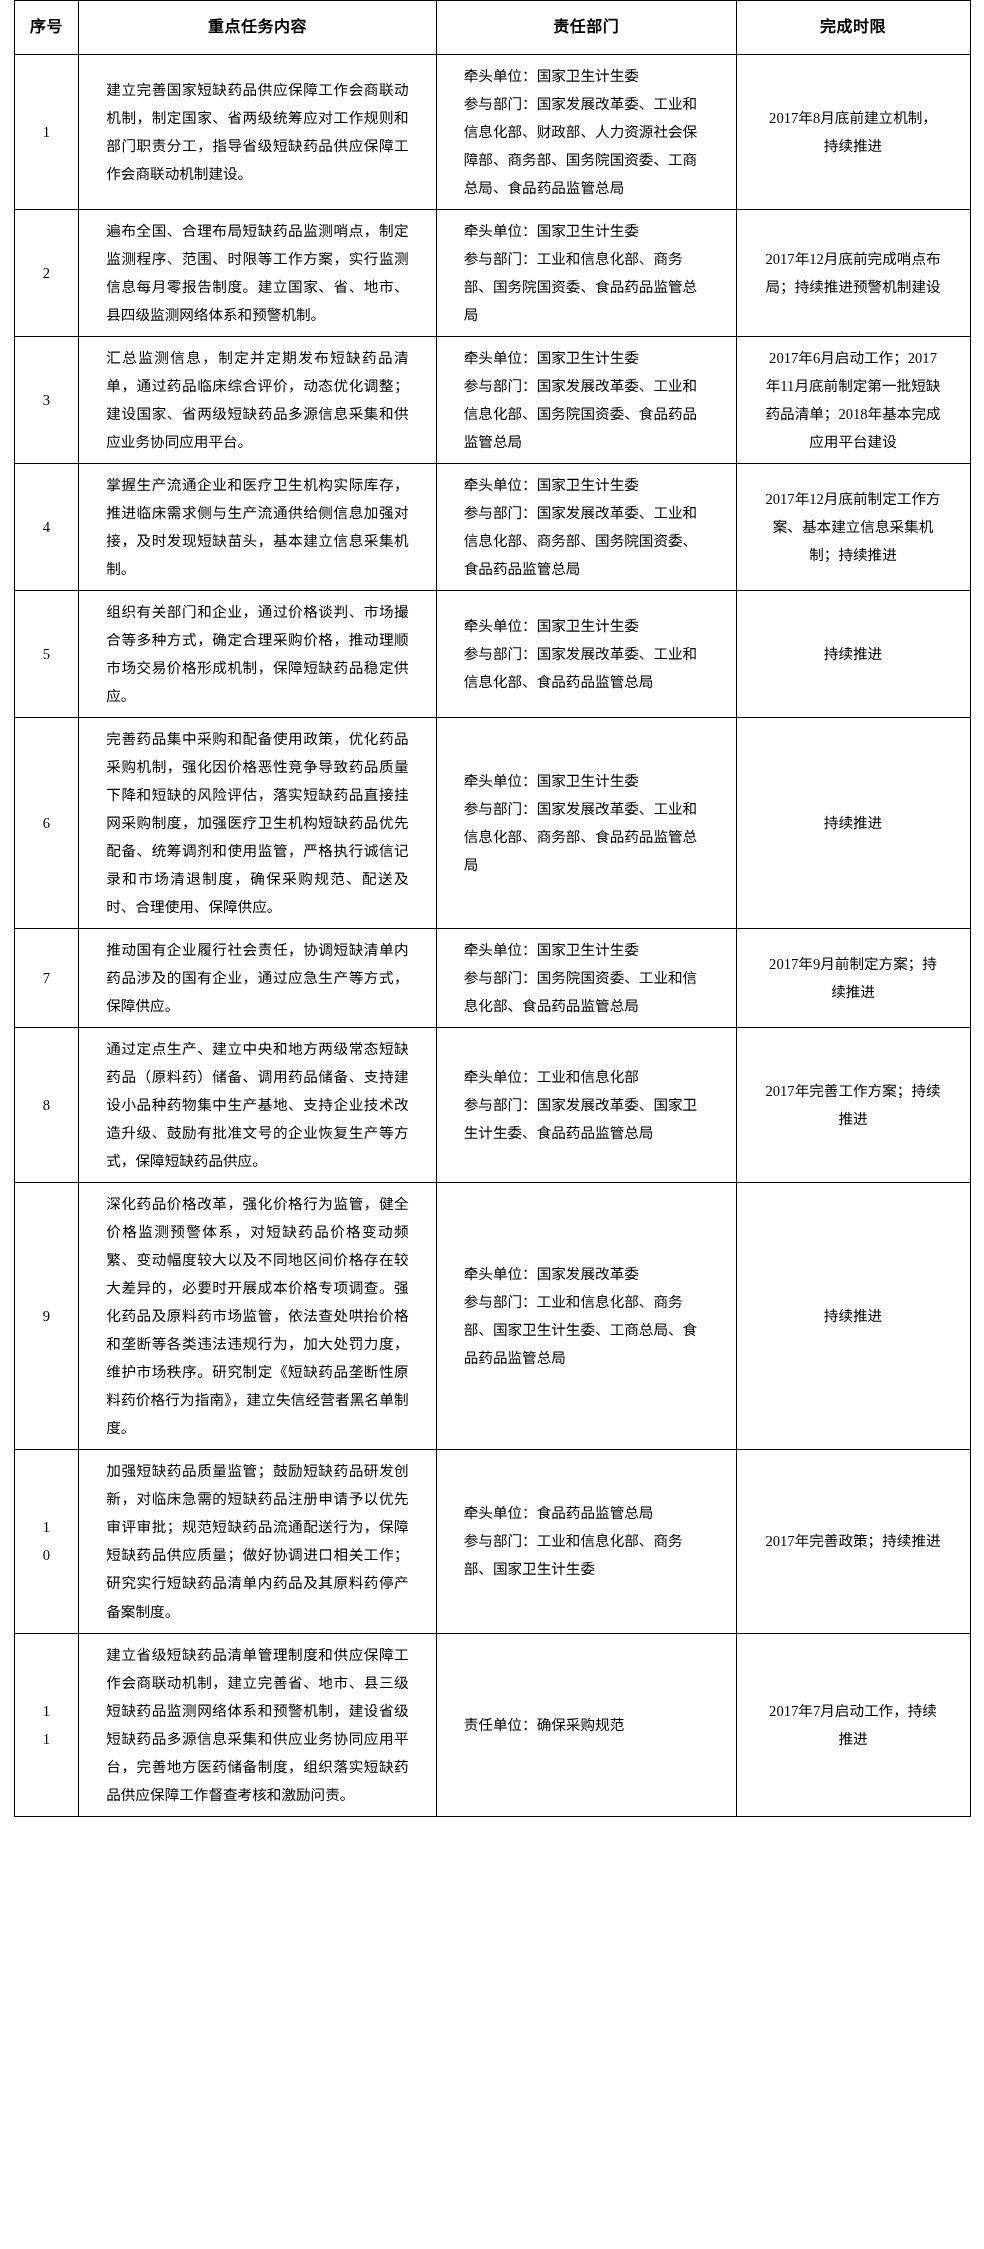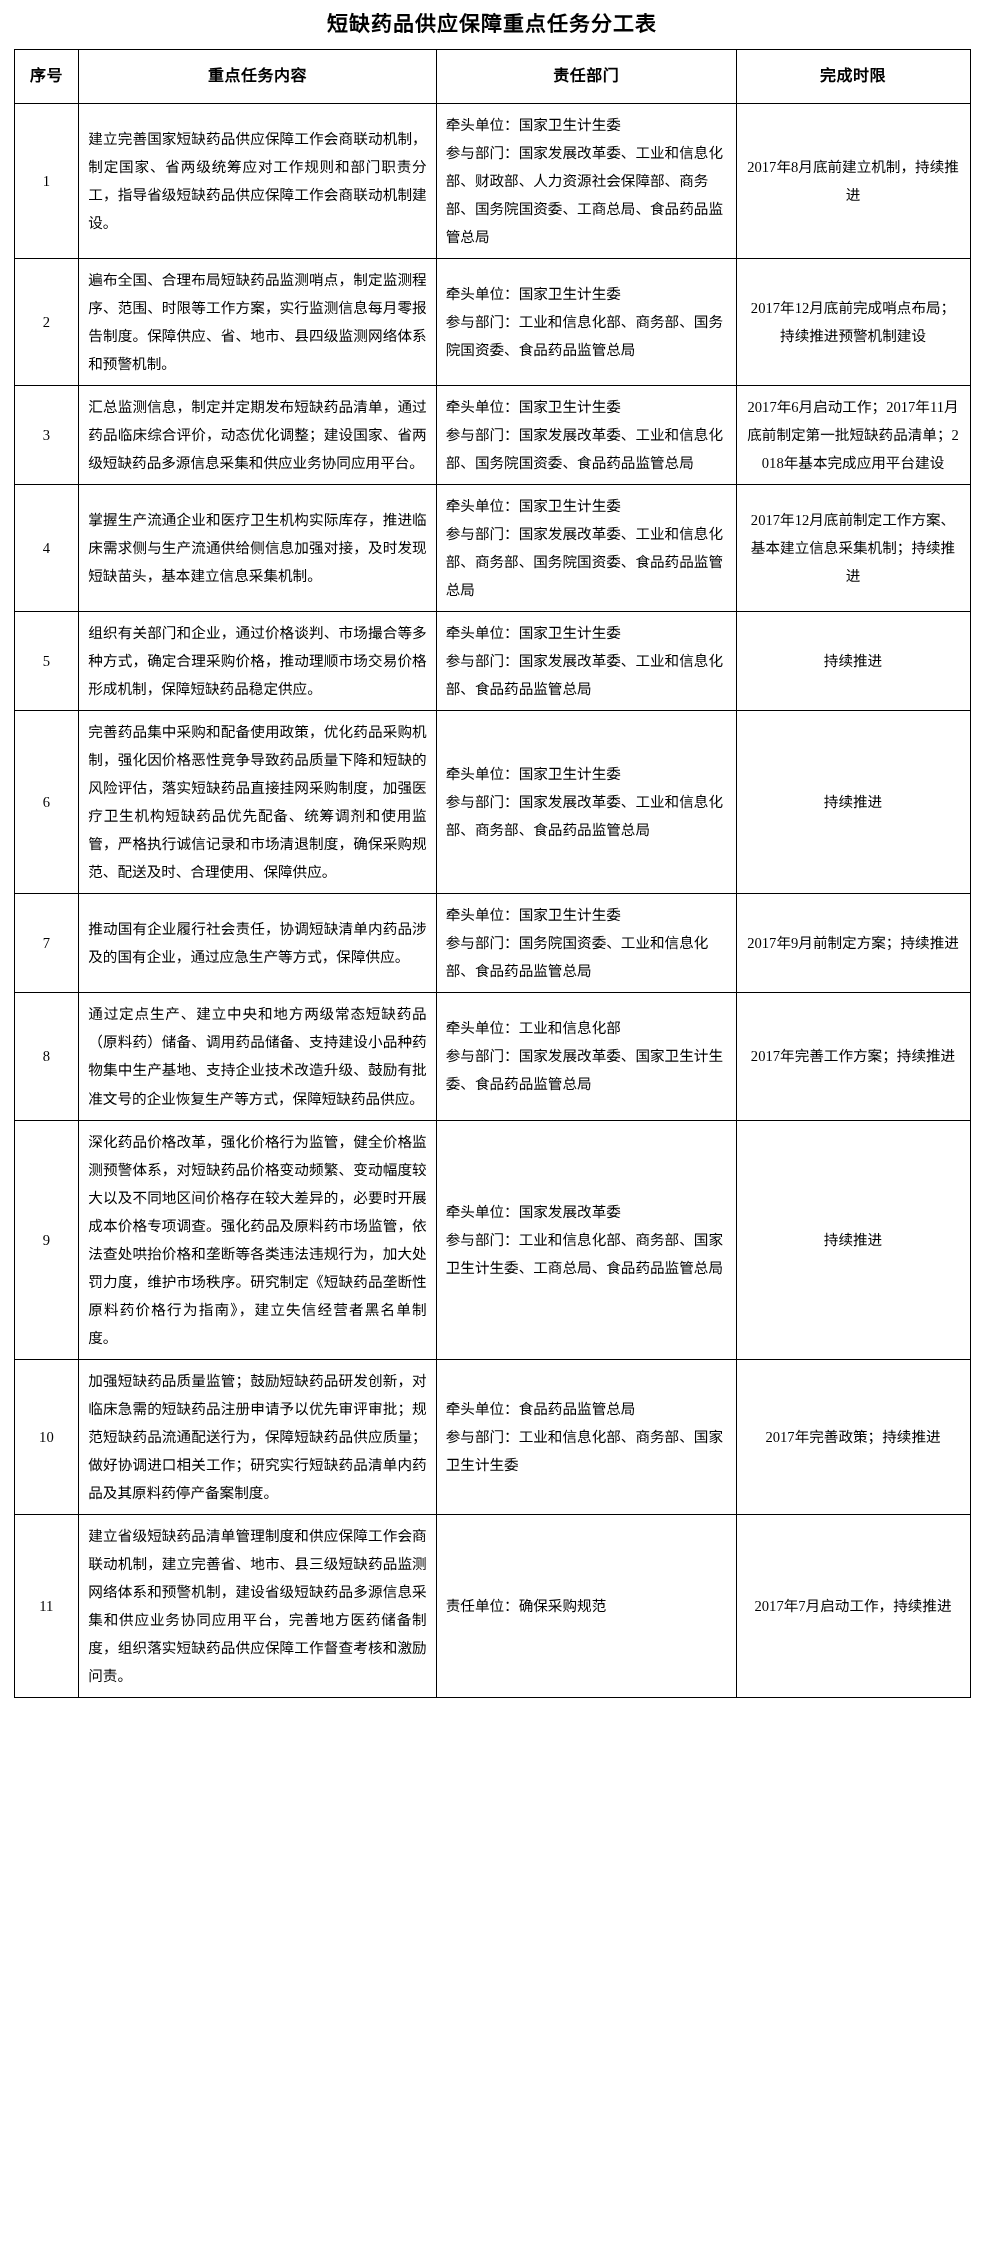--- a/index.html
+++ b/index.html
@@ -33,21 +33,21 @@
     width: 957px;
     margin: 0 auto;
     table-layout: fixed;
   }
   table.task-table th,
   table.task-table td {
     border: 1px solid #000000;
     vertical-align: middle;
     font-size: 14.6px;
     line-height: 1.92;
-    padding: 7px 9px;
+    padding: 7px 27px;
     word-break: break-all;
   }
   table.task-table thead th {
     text-align: center;
     font-weight: normal;
     font-family: "DejaVu Serif", "Liberation Serif", serif;
     font-weight: bold;
     font-size: 16px;
     padding: 11px 6px;
     letter-spacing: 0.5px;
@@ -78,21 +78,20 @@
     vertical-align: middle;
   }
   .dept-line { display: block; }
   .dept-line + .dept-line { margin-top: 0; }
 </style>
 </head>
 <body>
 
 <div class="page">
 
-  <div class="doc-title">短缺药品供应保障重点任务分工表</div>
 
   <table class="task-table">
     <colgroup>
       <col class="c-no">
       <col class="c-task">
       <col class="c-dept">
       <col class="c-dead">
     </colgroup>
     <thead>
       <tr>
@@ -107,21 +106,21 @@
           <td class="col-no">1</td>
           <td class="col-task">建立完善国家短缺药品供应保障工作会商联动机制，制定国家、省两级统筹应对工作规则和部门职责分工，指导省级短缺药品供应保障工作会商联动机制建设。</td>
           <td class="col-dept">
             <span class="dept-line">牵头单位：国家卫生计生委</span>
             <span class="dept-line">参与部门：国家发展改革委、工业和信息化部、财政部、人力资源社会保障部、商务部、国务院国资委、工商总局、食品药品监管总局</span>
           </td>
           <td class="col-dead">2017年8月底前建立机制，持续推进</td>
         </tr>
         <tr>
           <td class="col-no">2</td>
-          <td class="col-task">遍布全国、合理布局短缺药品监测哨点，制定监测程序、范围、时限等工作方案，实行监测信息每月零报告制度。保障供应、省、地市、县四级监测网络体系和预警机制。</td>
+          <td class="col-task">遍布全国、合理布局短缺药品监测哨点，制定监测程序、范围、时限等工作方案，实行监测信息每月零报告制度。建立国家、省、地市、县四级监测网络体系和预警机制。</td>
           <td class="col-dept">
             <span class="dept-line">牵头单位：国家卫生计生委</span>
             <span class="dept-line">参与部门：工业和信息化部、商务部、国务院国资委、食品药品监管总局</span>
           </td>
           <td class="col-dead">2017年12月底前完成哨点布局；持续推进预警机制建设</td>
         </tr>
         <tr>
           <td class="col-no">3</td>
           <td class="col-task">汇总监测信息，制定并定期发布短缺药品清单，通过药品临床综合评价，动态优化调整；建设国家、省两级短缺药品多源信息采集和供应业务协同应用平台。</td>
           <td class="col-dept">

